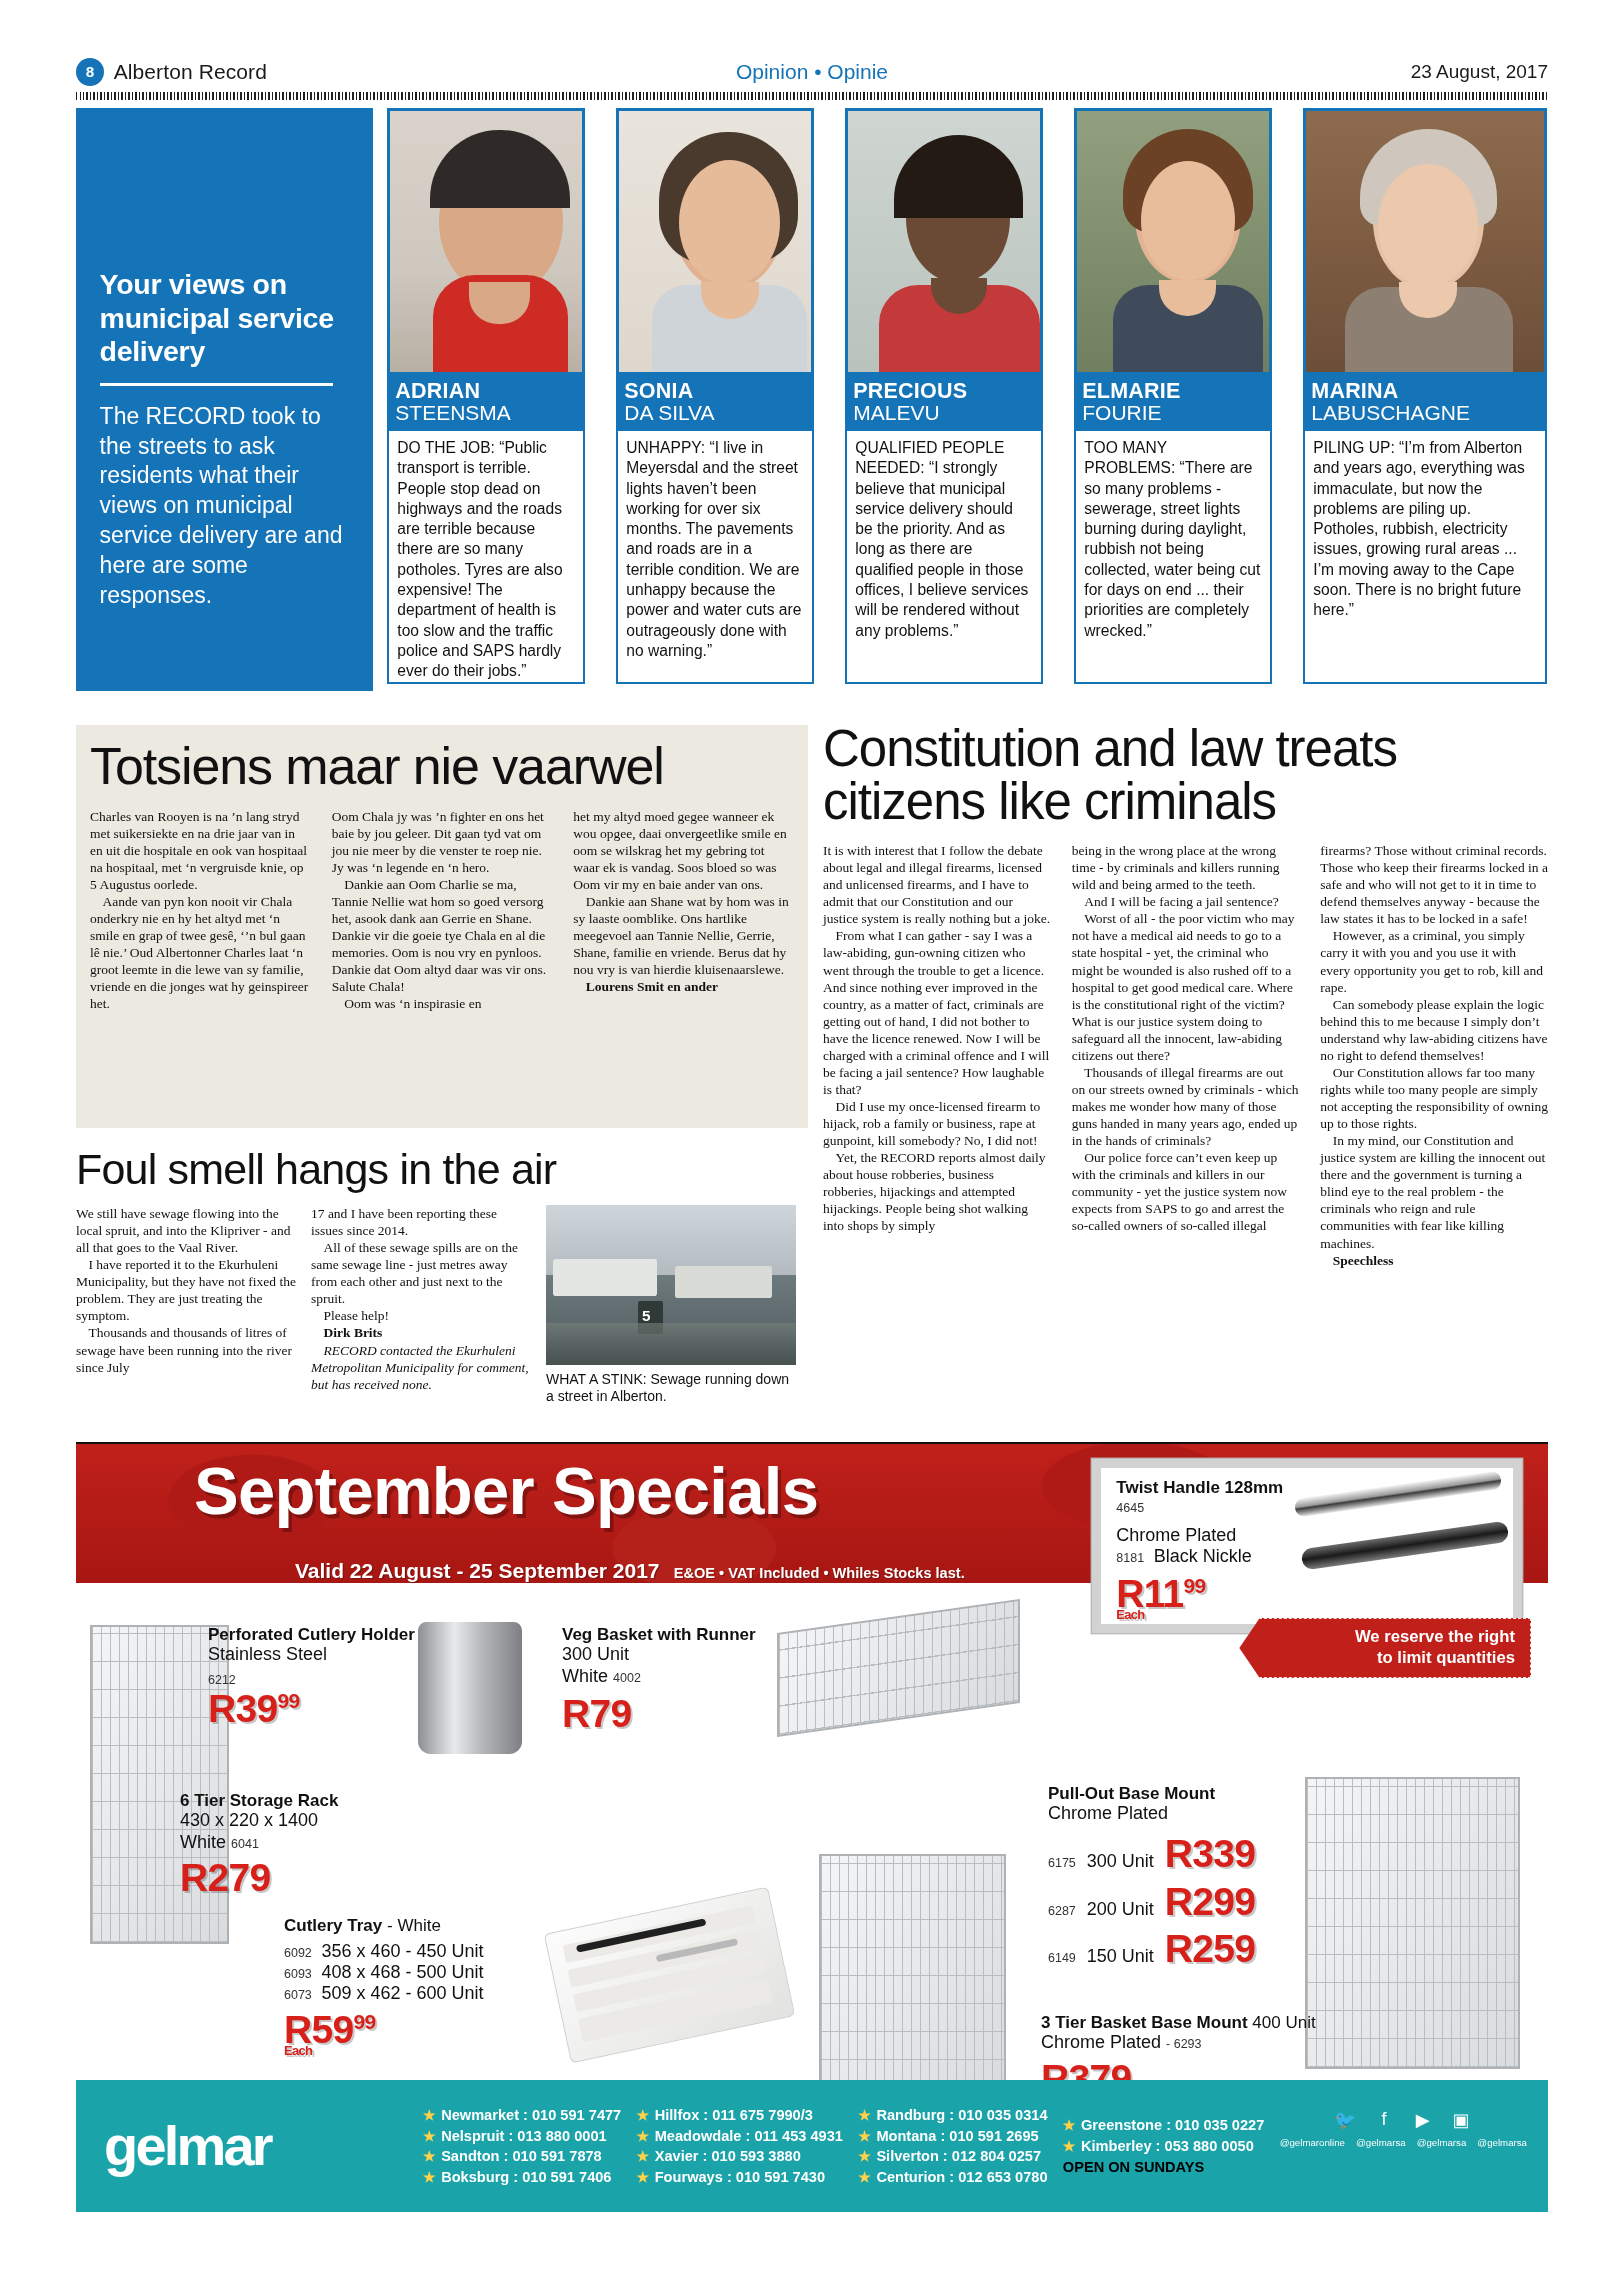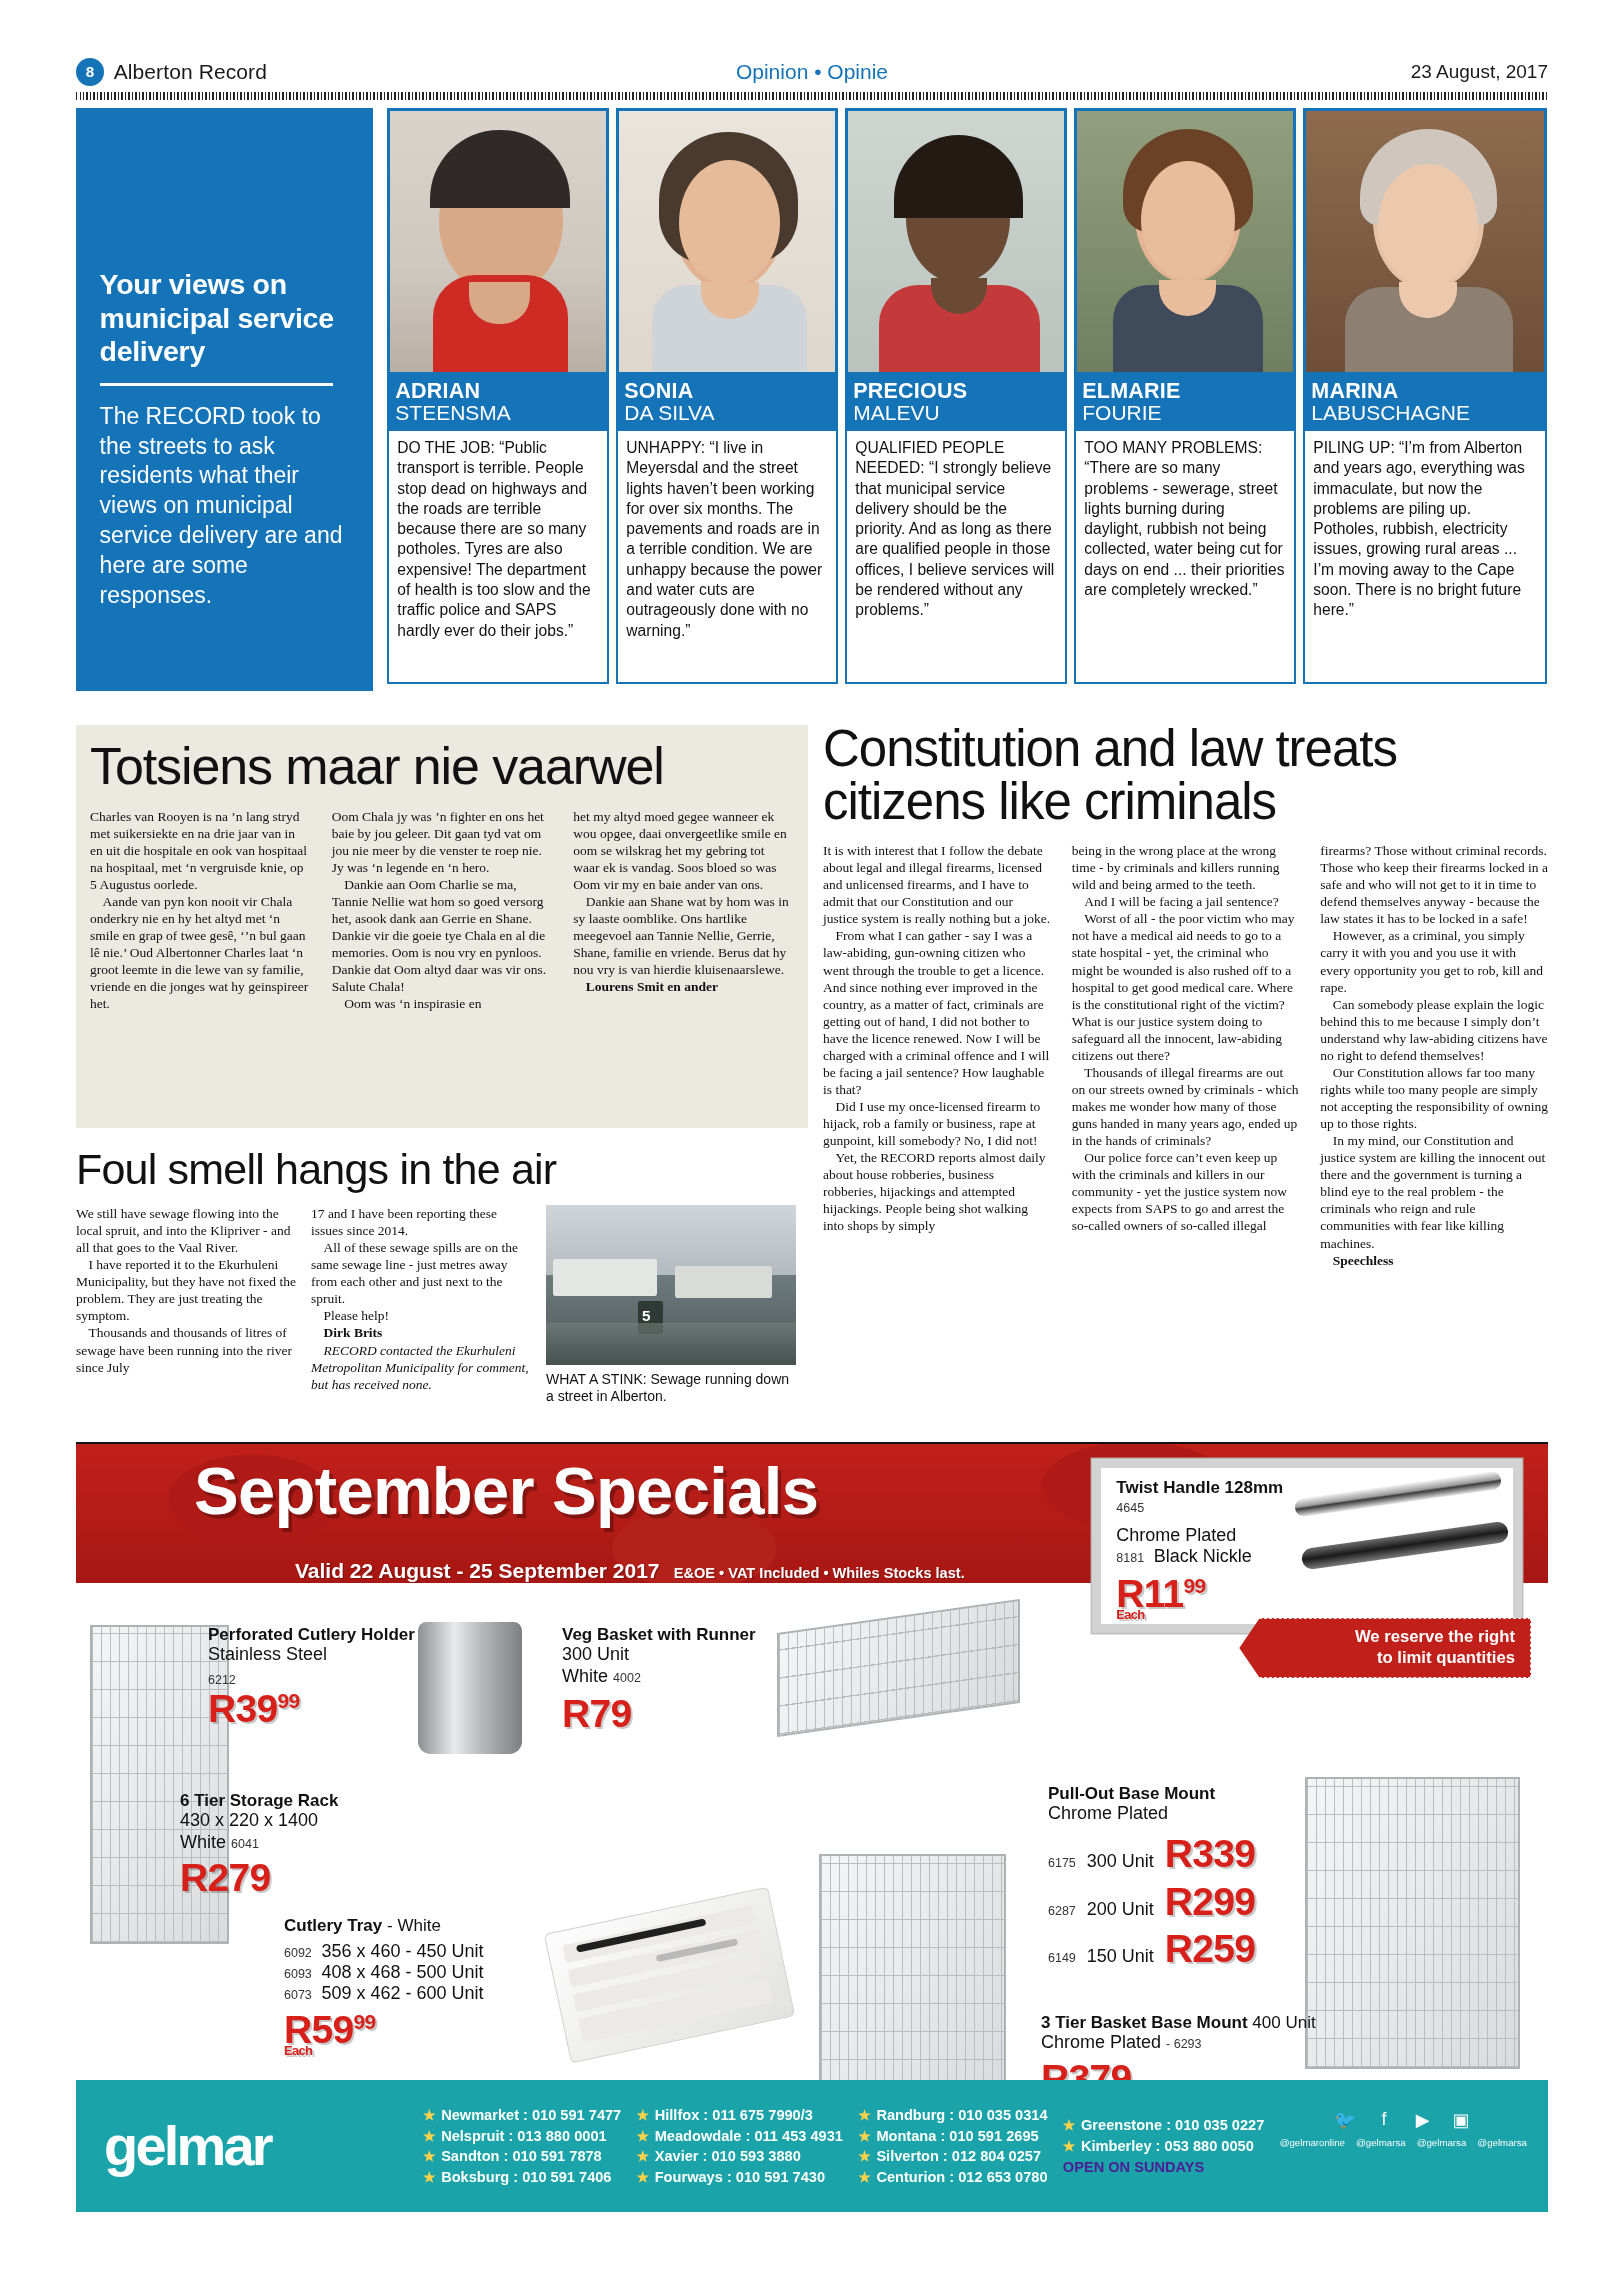--- a/index.html
+++ b/index.html
@@ -40,21 +40,21 @@
     position: absolute; left: 0; top: 0; width: 297px; height: 583px;
     background: #1573b8; color: #fff; padding: 160px 23.6px 0 23.6px;
   }
   .vox-intro h2 {
     font-size: 28.5px; line-height: 1.18; font-weight: bold;
     font-stretch: condensed; letter-spacing: -0.3px;
   }
   .vox-rule { height: 3.5px; background: #fff; margin: 14px 0 15.3px 0; width: 233px; }
   .vox-intro p { font-size: 23px; line-height: 1.30; }
 
-  .vox-card { position: absolute; top: 0; width: 222px; height: 583px; }
+  .vox-card { position: absolute; top: 0; width: 198px; height: 583px; }
   .vox-card .photo {
     height: 267px; width: 100%; border: 3.5px solid #1573b8;
     background: #c9c3bb; overflow: hidden; position: relative;
   }
   .vox-card .namebar {
     background: #1573b8; color: #fff; padding: 5.6px 7px 7px 8.3px;
   }
   .namebar .first {
     font-size: 21.5px; font-weight: bold; font-stretch: condensed;
     letter-spacing: 0.2px; line-height: 1.0; display: block;
@@ -199,21 +199,21 @@
     width: 361px; font-size: 56px; font-weight: bold; color: #fff;
     letter-spacing: -2.8px; padding-left: 28px; line-height: .8;
   }
   .store-cols { display: flex; flex: 1; gap: 15.3px; padding-right: 21px; }
   .store-col { display: flex; flex-direction: column; justify-content: center; gap: 4.9px; }
   .store-line {
     font-size: 14.6px; font-weight: bold; color: #fff; white-space: nowrap;
     display: flex; align-items: center; gap: 5.6px;
   }
   .star { color: #ffd24a; font-size: 14px; }
-  .sun { color: #4c1d95; }
+  .sun { color: #000000; }
   .socials { display: flex; flex-direction: column; align-items: center; gap: 4.2px; }
   .social-icons { display: flex; gap: 12.5px; }
   .sic {
     width: 26px; height: 26px; color: #fff; font-size: 18px;
     display: flex; align-items: center; justify-content: center;
   }
   .handles { display: flex; gap: 11px; font-size: 9.7px; color: #fff; }
 </style>
 </head>
 <body>

